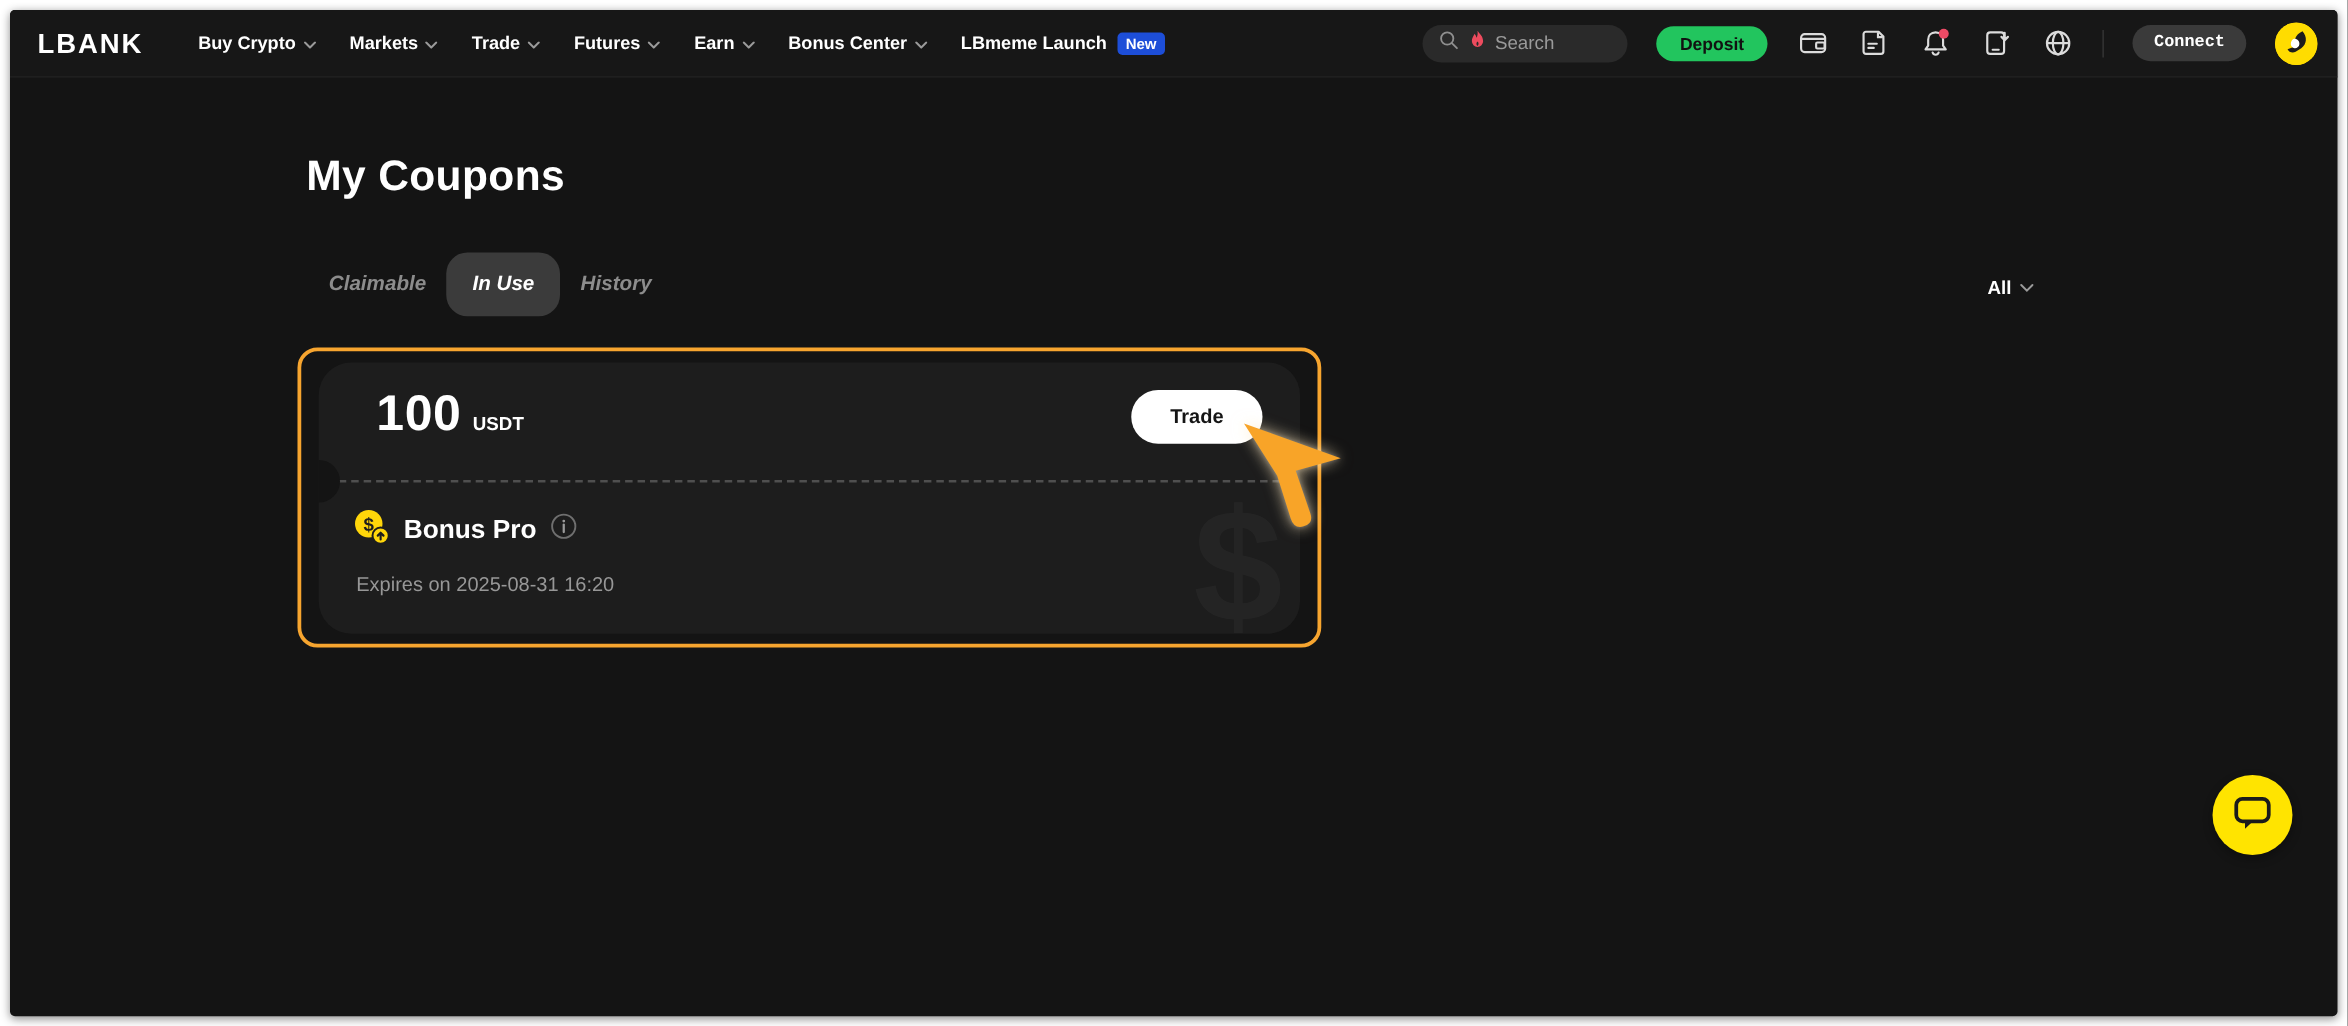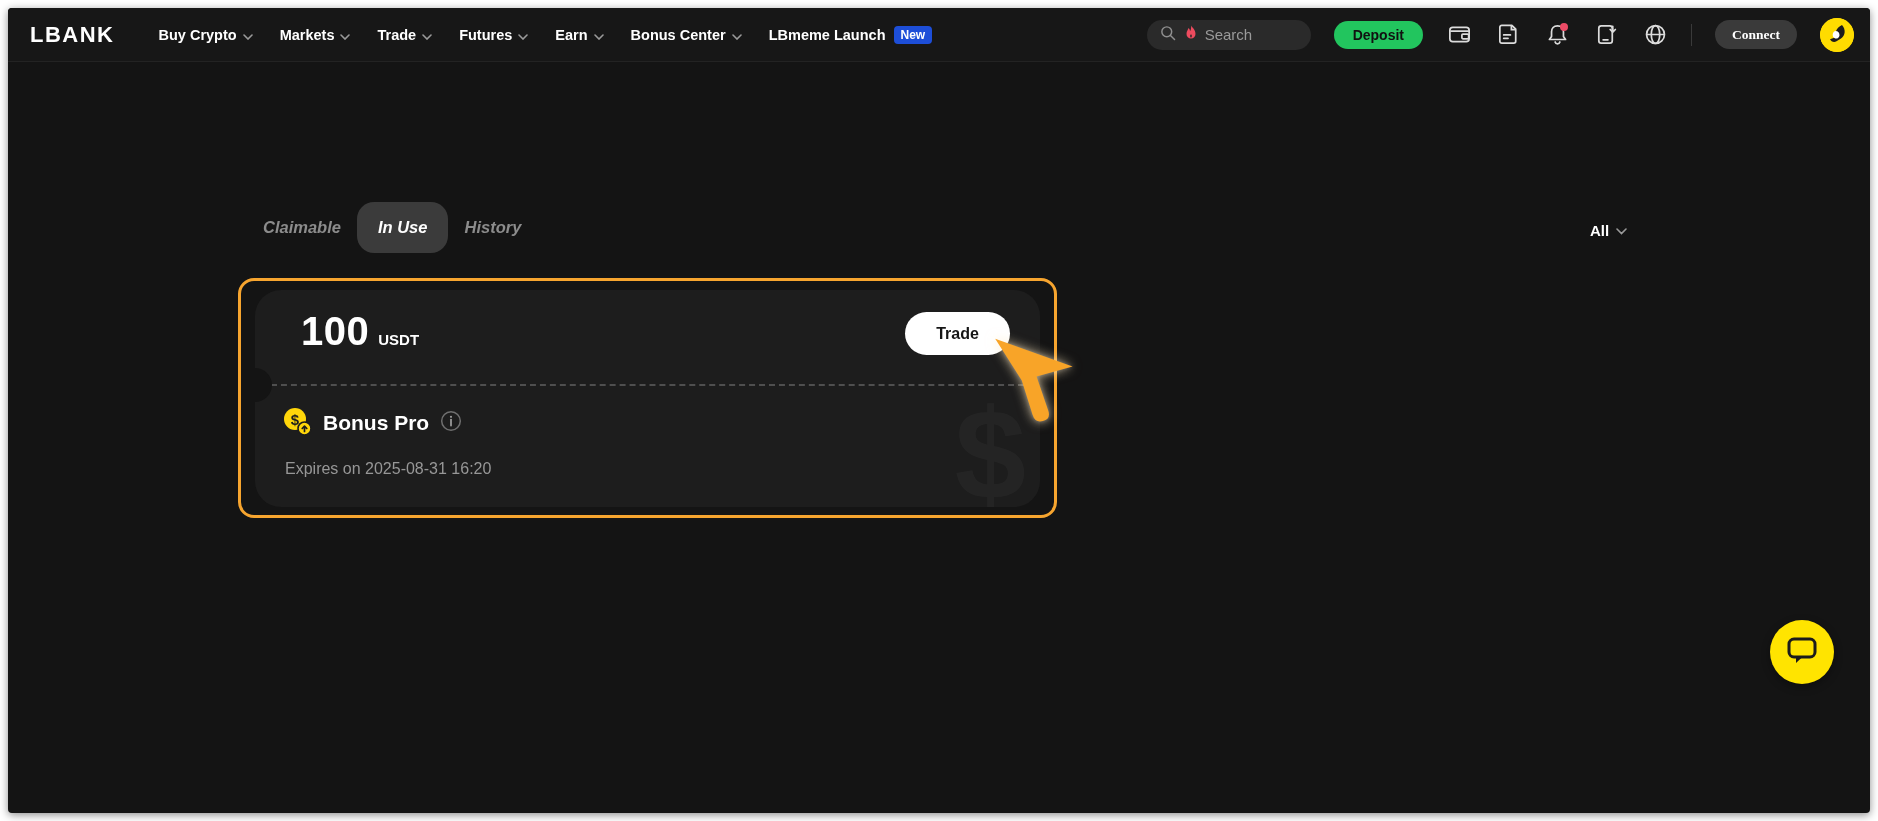--- a/index.html
+++ b/index.html
@@ -14,21 +14,21 @@
   .nav-item { display:flex; align-items:center; gap:6px; color:#ffffff; font-size:14.5px; font-weight:bold; cursor:pointer; white-space:nowrap; }
   .badge-new { background:#1d4ed8; color:#fff; font-size:12px; font-weight:bold; padding:2px 7px; border-radius:4px; margin-left:2px; }
   .nav-right { display:flex; align-items:center; gap:23px; margin-left:auto; }
   .search-pill { display:flex; align-items:center; gap:7px; width:164px; height:30px; background:#2A2A2A; border-radius:15px; padding:0 12px; }
   .search-pill input { flex:1; min-width:0; background:transparent; border:none; outline:none; color:#cfcfcf; font-size:15px; font-family:"Liberation Sans", sans-serif; }
   .search-pill input::placeholder { color:#9a9a9a; }
   .btn-deposit { height:28px; padding:0 19px; background:#22c55e; border:none; border-radius:14px; color:#111; font-size:14px; font-weight:bold; cursor:pointer; font-family:"Liberation Sans", sans-serif; }
   .icon-btn { position:relative; width:26px; height:26px; display:flex; align-items:center; justify-content:center; cursor:pointer; }
   .red-dot { position:absolute; top:1px; right:2px; width:8px; height:8px; border-radius:50%; background:#ED4B66; }
   .nav-divider { width:1px; height:22px; background:#3a3a3a; }
-  .btn-connect { height:29px; padding:0 17px; background:#3A3A3A; border:none; border-radius:15px; color:#fff; font-size:13.5px; font-weight:bold; cursor:pointer; font-family:Liberation Serif, serif; }
+  .btn-connect { height:29px; padding:0 17px; background:#3A3A3A; border:none; border-radius:15px; color:#fff; font-size:13.5px; font-weight:bold; cursor:pointer; font-family:Liberation Mono, monospace; }
   .avatar { width:34px; height:34px; border-radius:50%; background:#FFDC00; display:flex; align-items:center; justify-content:center; cursor:pointer; overflow:hidden; }
 
   
   .page-title { position:absolute; left:237px; top:114px; font-size:34px; font-weight:600; color:#ffffff; letter-spacing:.3px; }
   .tabs-row { position:absolute; left:255px; top:194px; height:51px; display:flex; align-items:center; gap:16px;font-style:italic; }
   .tab { color:#8C8C8C; font-size:16.5px; font-weight:600; cursor:pointer; }
   .tab.active { height:51px; display:flex; align-items:center; padding:0 21px; background:#3B3B3B; border-radius:17px; color:#ffffff; font-weight:bold; }
   .filter { position:absolute; left:1582px; top:208px; height:28px; display:flex; align-items:center; gap:7px; cursor:pointer; }
   .filter-label { color:#ffffff; font-size:15px; font-weight:600; }
 
@@ -164,20 +164,21 @@
       <div class="avatar">
         <svg width="34" height="34" viewBox="0 0 34 34">
               <circle cx="17" cy="17" r="17" fill="#FFDC00"></circle>
               <path d="M22 7 c4 4.5 3.5 10.5 -1 13.5 l-4.5 2.8 c-2.5 1.4 -5.5 0.3 -6.5 -2 l7 -2.6 c-2.6 -3.4 -1 -9 5 -11.7 z" fill="#1c1c1c"></path>
               <path d="M15.5 13 c2.6 0 4.3 2 4 4.4 c-0.3 2.3 -2.4 3.6 -4.4 3 c-2 -0.6 -2.9 -2.8 -2.2 -4.8 c0.5 -1.5 1.4 -2.6 2.6 -2.6 z" fill="#ffffff"></path>
             </svg>
       </div>
     </div>
   </div>
 
+  <div class="page-title">My Coupons</div>
 
   <div class="tabs-row">
     <div class="tab">Claimable</div>
     <div class="tab active">In Use</div>
     <div class="tab">History</div>
   </div>
 
   <div class="filter">
     <span class="filter-label">All</span>
     <span><svg width="11" height="7" viewBox="0 0 11 7">

